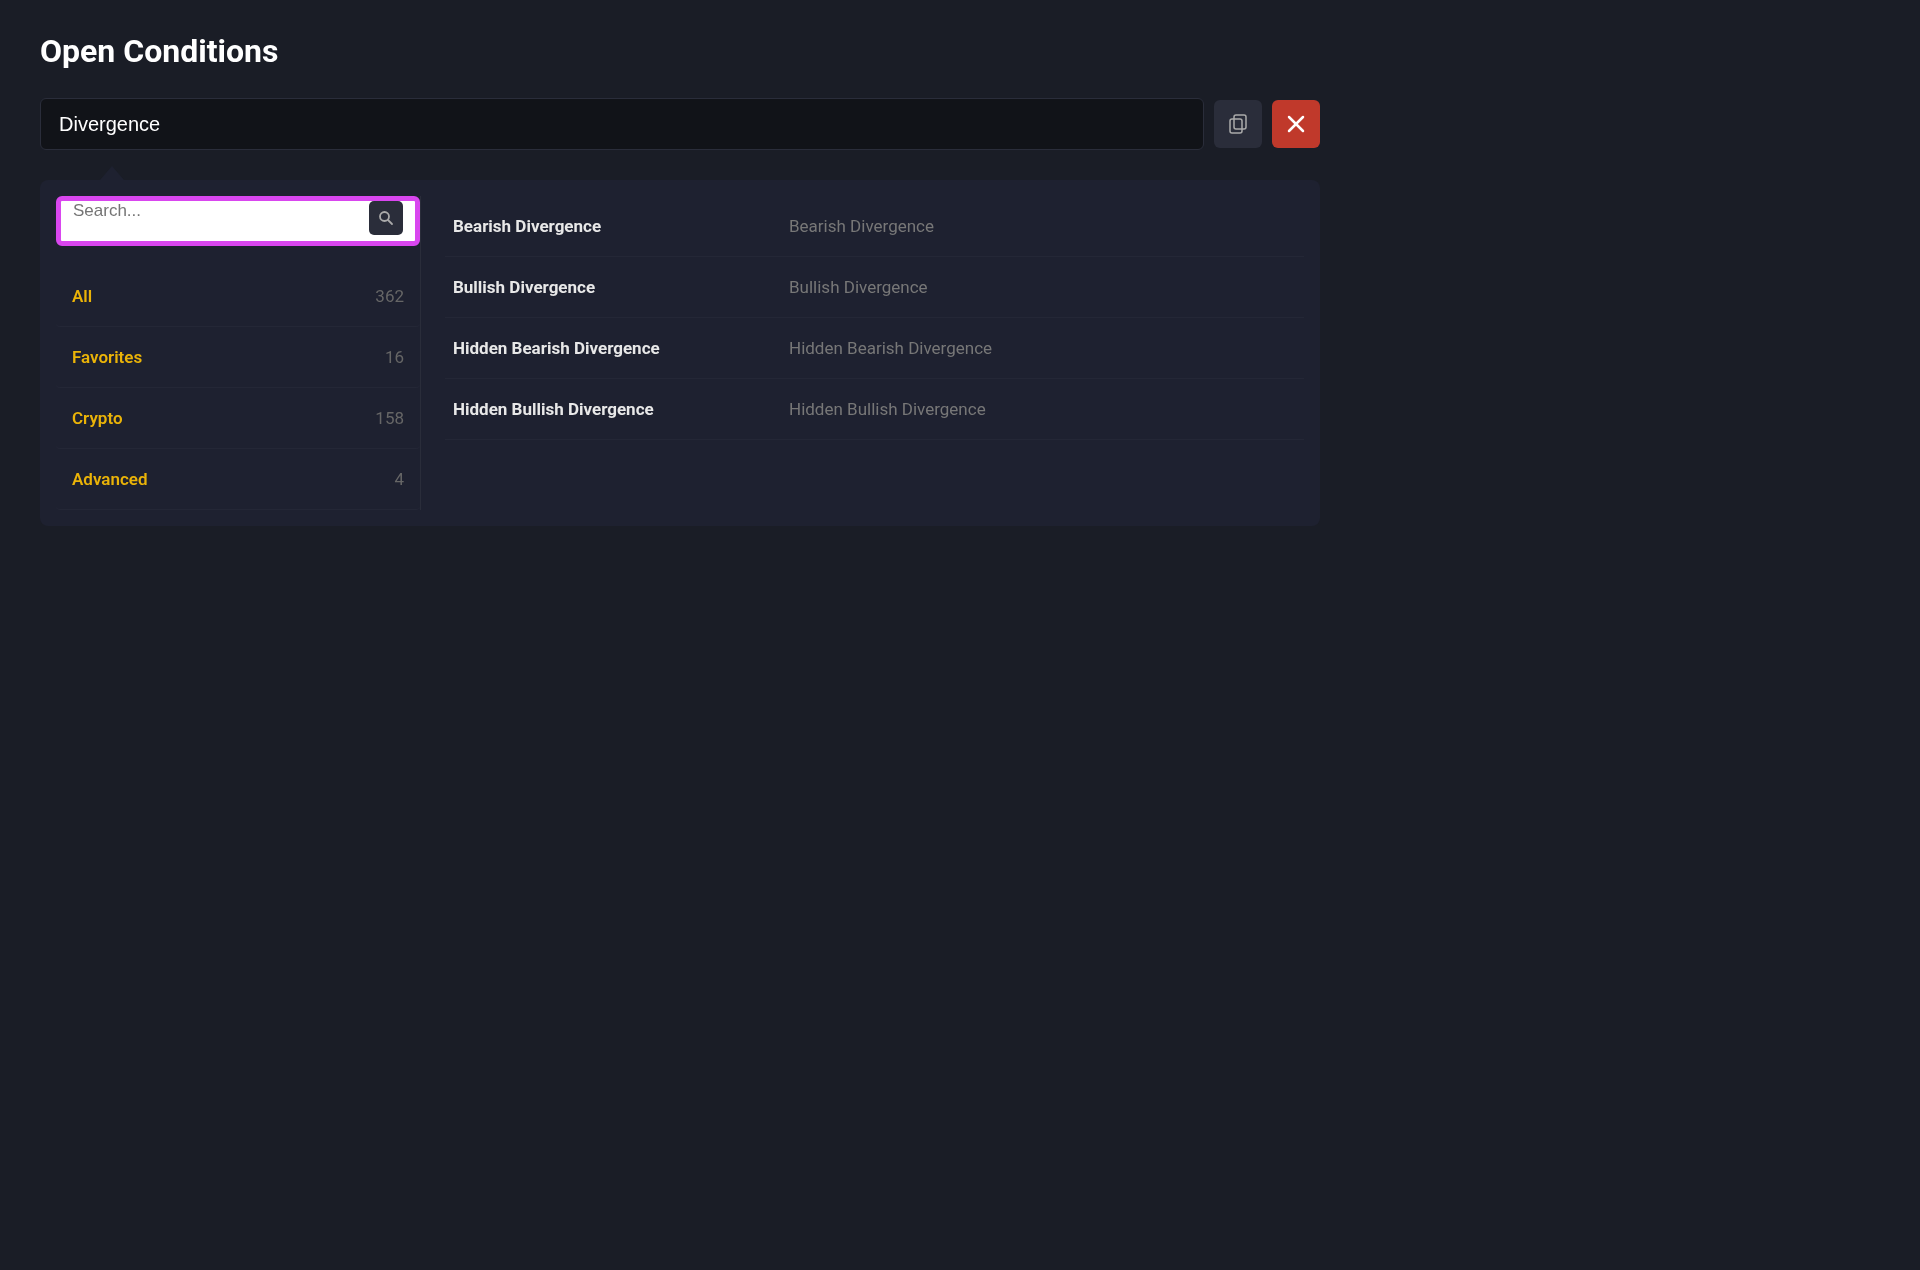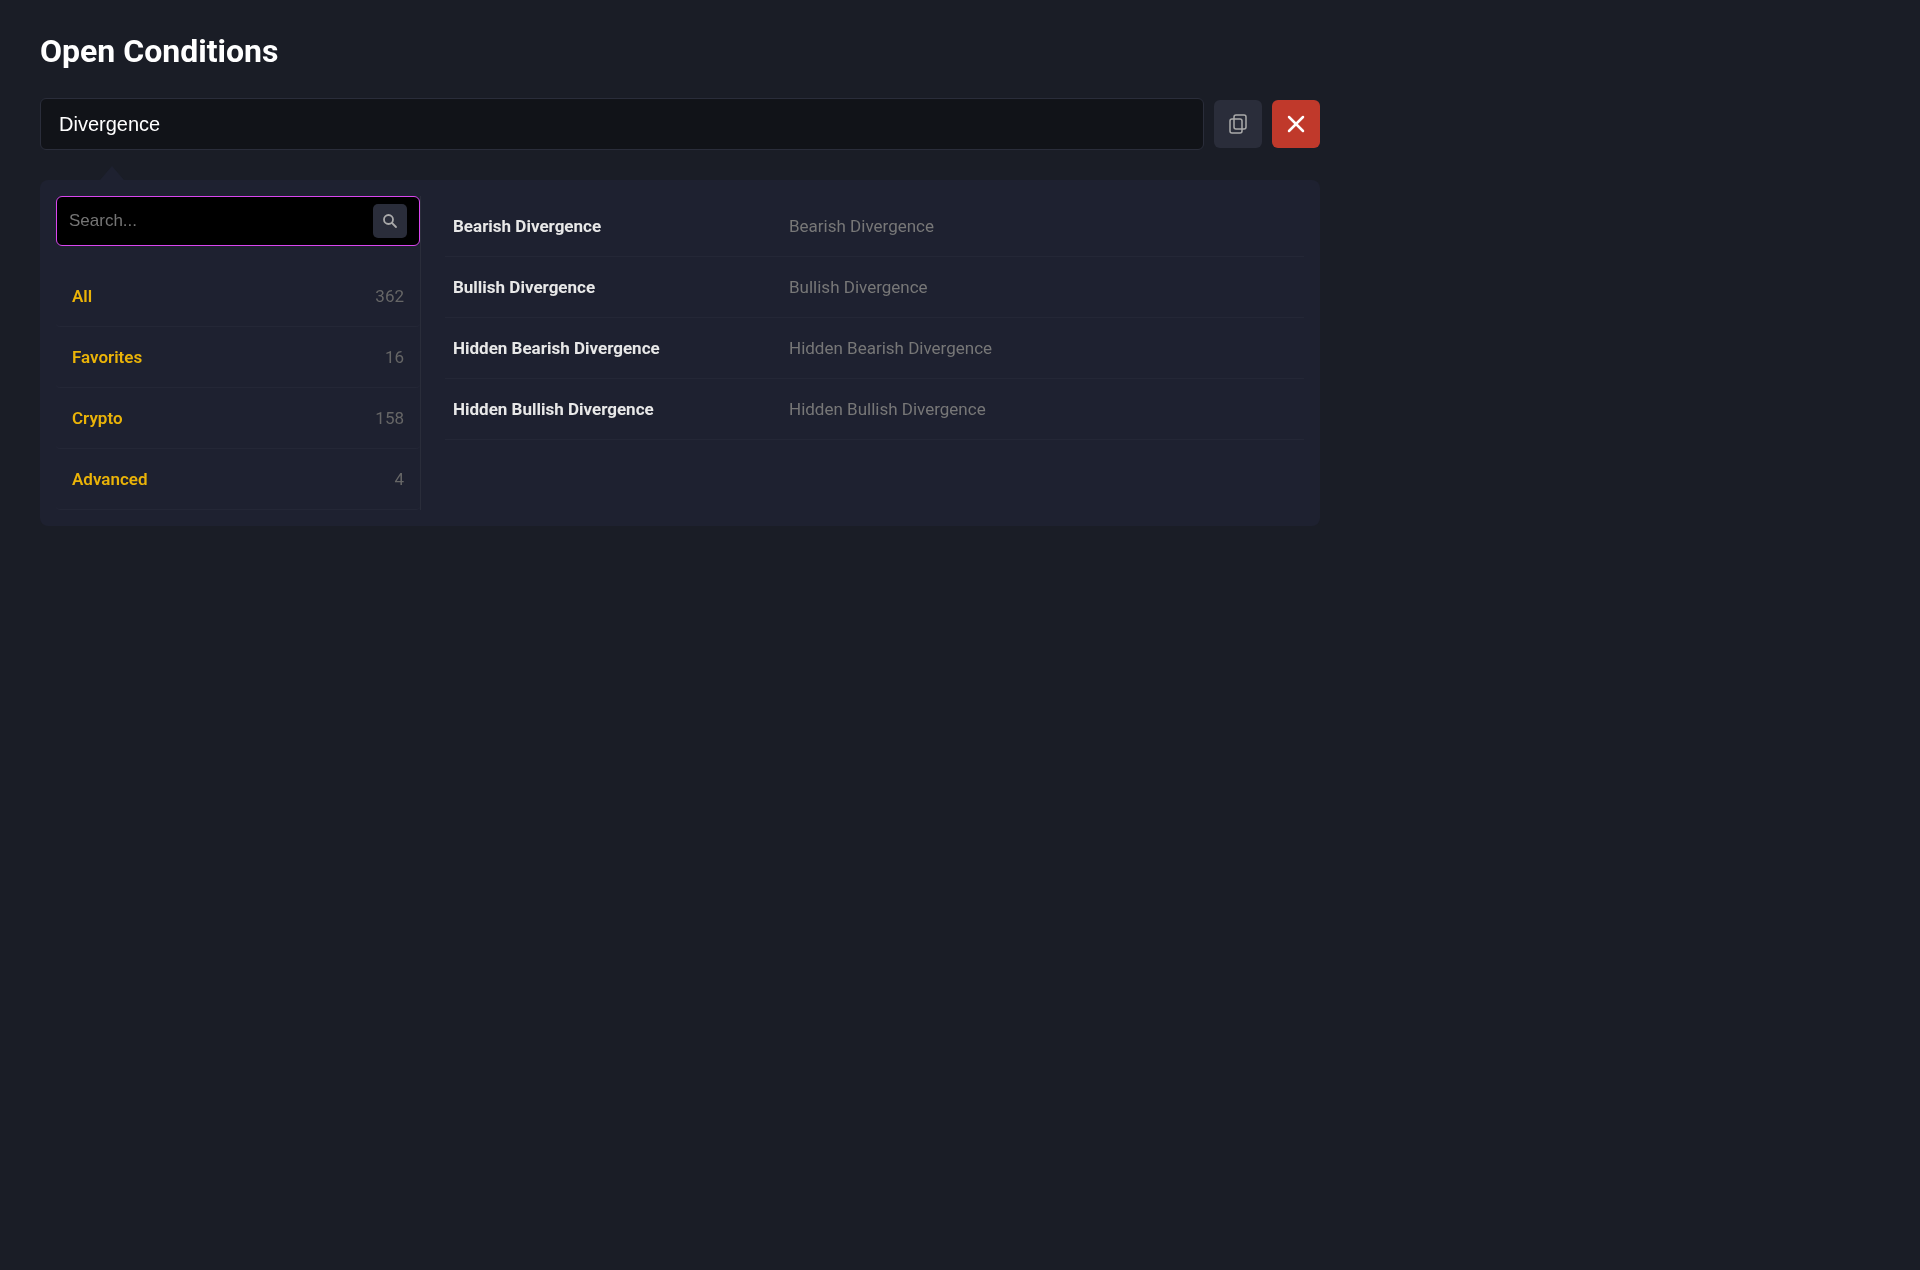--- a/index.html
+++ b/index.html
@@ -83,23 +83,23 @@
     .dropdown-panel {
       background-color: #1e2130;
       border-radius: 8px;
       padding: 16px;
       display: flex;
       gap: 0;
     }
 
     .search-row {
       display: flex;
-      align-items: center;
-      background-color: #000000;
-      border: 1px solid #d946ef;
+      align-items: flex-start;
+      background-color: #ffffff;
+      border: 5px solid #d946ef;
       border-radius: 6px;
       margin-bottom: 20px;
       padding: 0 12px;
       height: 50px;
     }
 
     .search-input {
       flex: 1;
       background: transparent;
       border: none;

